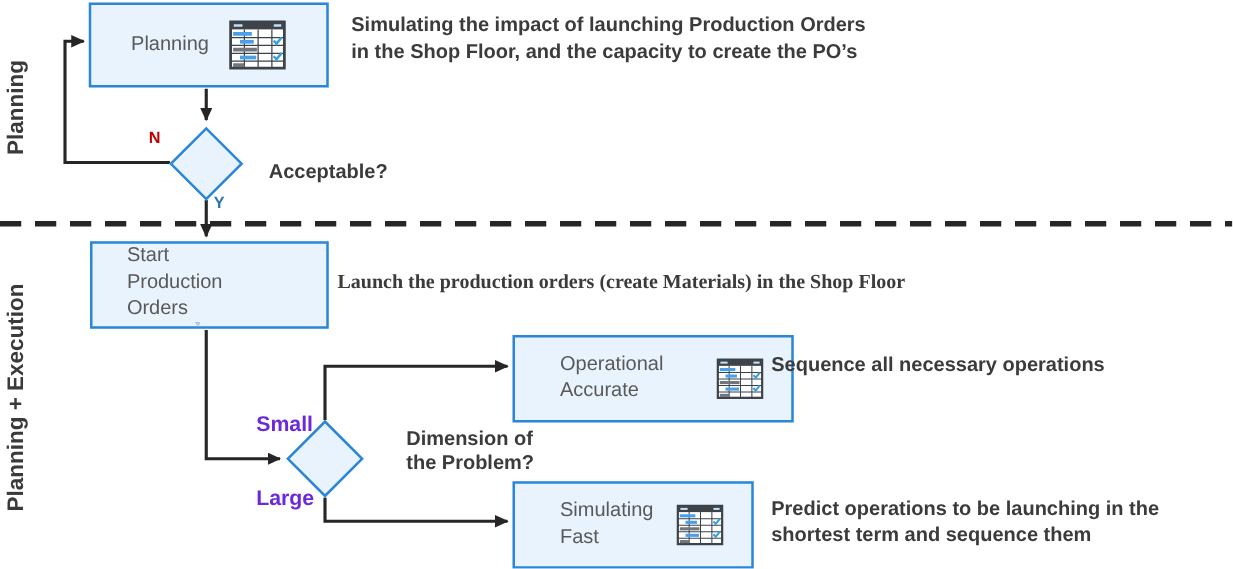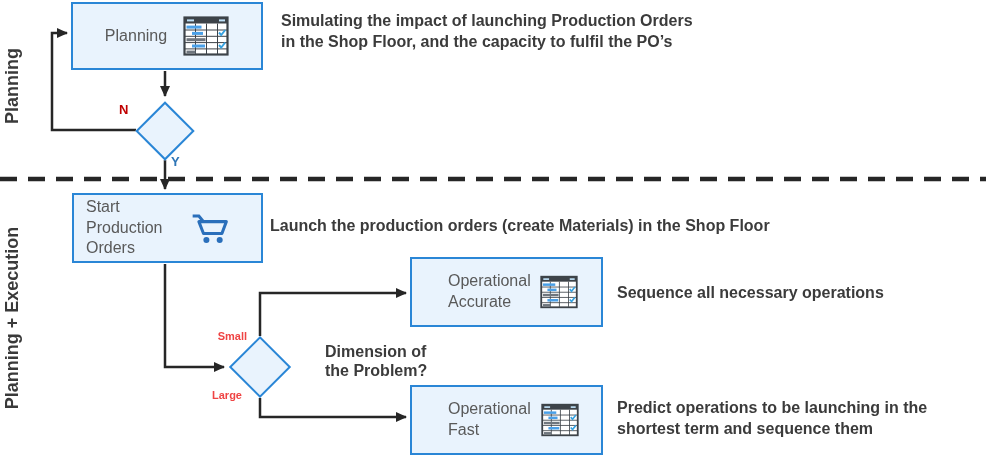--- a/index.html
+++ b/index.html
@@ -19,22 +19,22 @@
     position:absolute;box-sizing:border-box;z-index:2;
     background:#e9f3fd;border:2px solid #2a86d6;
     transform:rotate(45deg);
   }
   .note{
     position:absolute;z-index:3;color:#3b3b3b;
     font-size:16px;font-weight:600;line-height:21px;white-space:nowrap;
   }
   .note span{display:block;}
   .branch-label{
-    position:absolute;z-index:3;color:#ef4444;
-    font-size:11px;font-weight:600;white-space:nowrap;
+    position:absolute;z-index:3;color:#6d28d9;
+    font-size:17px;font-weight:600;white-space:nowrap;
   }
   .yn-label{position:absolute;z-index:3;font-size:13px;font-weight:700;}
   .lane-label{
     position:absolute;z-index:3;color:#3a3a3a;font-size:18px;font-weight:700;
     text-align:center;transform:rotate(-90deg);white-space:nowrap;
   }
   .two-line{white-space:normal;}
 </style>
 </head>
 <body>
@@ -72,68 +72,69 @@
       <rect x="3.5" y="22.2" width="19" height="3" fill="#6f767e"></rect>
       <rect x="9" y="28.5" width="13" height="3" fill="#4aa0e8"></rect>
       <rect x="3.5" y="34.6" width="9" height="3" fill="#6f767e"></rect>
       <path d="M36,16.5 l2.2,2.5 4,-5" fill="none" stroke="#36a1e0" stroke-width="2"></path>
       <path d="M36,29 l2.2,2.5 4,-5" fill="none" stroke="#36a1e0" stroke-width="2"></path>
     </svg>
   </div>
 
   <div class="note" style="left:281px;top:10px;">
     <span>Simulating the impact of launching Production Orders</span>
-    <span>in the Shop Floor, and the capacity to fulfil the PO’s</span>
+    <span>in the Shop Floor, and the capacity to create the PO’s</span>
   </div>
 
   <div class="diamond" style="left:144px;top:110px;width:42px;height:42px;"></div>
+  <div class="note" style="left:215px;top:127px;">Acceptable?</div>
   <div class="yn-label" style="left:119px;top:102px;color:#c00000;">N</div>
   <div class="yn-label" style="left:171px;top:154px;color:#2e75b6;">Y</div>
 
-  <div class="node" style="left:72px;top:193px;width:191px;height:70px;justify-content:space-between;padding:0 32px 0 12px;">
+  <div class="node" style="left:72px;top:193px;width:191px;height:70px;justify-content:space-between;padding:0 32px 0 12px;flex-direction:column;">
     <span class="label two-line" style="width:112px;">Start Production Orders</span>
     <svg viewBox="0 0 44 40" width="42" height="38">
       <path d="M3,6.5 H10 L15.2,13" stroke="#2a6fbb" stroke-width="3.4" fill="none"></path>
       <path d="M10,12.8 H41 L36,26.2 H15.2 Z" stroke="#2a6fbb" stroke-width="3.4" fill="none" stroke-linejoin="round"></path>
       <circle cx="18.5" cy="33.5" r="3.4" fill="#2a6fbb"></circle>
       <circle cx="33.5" cy="33.5" r="3.4" fill="#2a6fbb"></circle>
     </svg>
   </div>
 
-  <div class="note" style="left:270px;top:215px;">Launch the production orders (create Materials) in the Shop Floor</div>
+  <div class="note" style="left:270px;top:215px;font-family:Liberation Serif, serif;">Launch the production orders (create Materials) in the Shop Floor</div>
 
   <div class="diamond" style="left:238px;top:345px;width:44px;height:44px;"></div>
   <div class="note" style="left:293px;top:342px;line-height:19px;margin-left:32px;">
     <span>Dimension of</span>
     <span>the Problem?</span>
   </div>
   <div class="branch-label" style="left:205px;top:330px;width:42px;text-align:right;">Small</div>
   <div class="branch-label" style="left:205px;top:389px;width:44px;text-align:center;">Large</div>
 
-  <div class="node" style="left:410px;top:257px;width:193px;height:70px;padding:0 22px 0 36px;">
+  <div class="node" style="left:410px;top:268px;width:225px;height:70px;justify-content:space-between;padding:0 22px 0 36px;">
     <span class="label two-line" style="width:92px;">Operational Accurate</span>
     <svg viewBox="0 0 46 40" width="38" height="36">
       <rect x="1.5" y="1.5" width="43" height="37" fill="#ffffff" stroke="#3d4349" stroke-width="2.2"></rect>
       <rect x="1.5" y="1.5" width="43" height="6" fill="#3d4349"></rect>
       <rect x="4" y="3.4" width="7" height="2" fill="#bfe0f7"></rect>
       <rect x="36" y="3.4" width="6" height="2" fill="#bfe0f7"></rect>
       <path d="M12.5,7.5 V38 M23.5,7.5 V38 M34.5,7.5 V38 M1.5,14 H44.5 M1.5,20.3 H44.5 M1.5,26.6 H44.5 M1.5,32.9 H44.5" stroke="#3d4349" stroke-width="1"></path>
       <rect x="3.5" y="9.6" width="15" height="3" fill="#4aa0e8"></rect>
       <rect x="9" y="15.9" width="11" height="3" fill="#4aa0e8"></rect>
       <rect x="3.5" y="22.2" width="19" height="3" fill="#6f767e"></rect>
       <rect x="9" y="28.5" width="13" height="3" fill="#4aa0e8"></rect>
       <rect x="3.5" y="34.6" width="9" height="3" fill="#6f767e"></rect>
       <path d="M36,16.5 l2.2,2.5 4,-5" fill="none" stroke="#36a1e0" stroke-width="2"></path>
       <path d="M36,29 l2.2,2.5 4,-5" fill="none" stroke="#36a1e0" stroke-width="2"></path>
     </svg>
   </div>
   <div class="note" style="left:617px;top:282px;">Sequence all necessary operations</div>
 
   <div class="node" style="left:410px;top:385px;width:193px;height:70px;justify-content:space-between;padding:0 22px 0 36px;">
-    <span class="label two-line" style="width:92px;">Operational Fast</span>
+    <span class="label two-line" style="width:92px;">Simulating Fast</span>
     <svg viewBox="0 0 46 40" width="38" height="36">
       <rect x="1.5" y="1.5" width="43" height="37" fill="#ffffff" stroke="#3d4349" stroke-width="2.2"></rect>
       <rect x="1.5" y="1.5" width="43" height="6" fill="#3d4349"></rect>
       <rect x="4" y="3.4" width="7" height="2" fill="#bfe0f7"></rect>
       <rect x="36" y="3.4" width="6" height="2" fill="#bfe0f7"></rect>
       <path d="M12.5,7.5 V38 M23.5,7.5 V38 M34.5,7.5 V38 M1.5,14 H44.5 M1.5,20.3 H44.5 M1.5,26.6 H44.5 M1.5,32.9 H44.5" stroke="#3d4349" stroke-width="1"></path>
       <rect x="3.5" y="9.6" width="15" height="3" fill="#4aa0e8"></rect>
       <rect x="9" y="15.9" width="11" height="3" fill="#4aa0e8"></rect>
       <rect x="3.5" y="22.2" width="19" height="3" fill="#6f767e"></rect>
       <rect x="9" y="28.5" width="13" height="3" fill="#4aa0e8"></rect>

